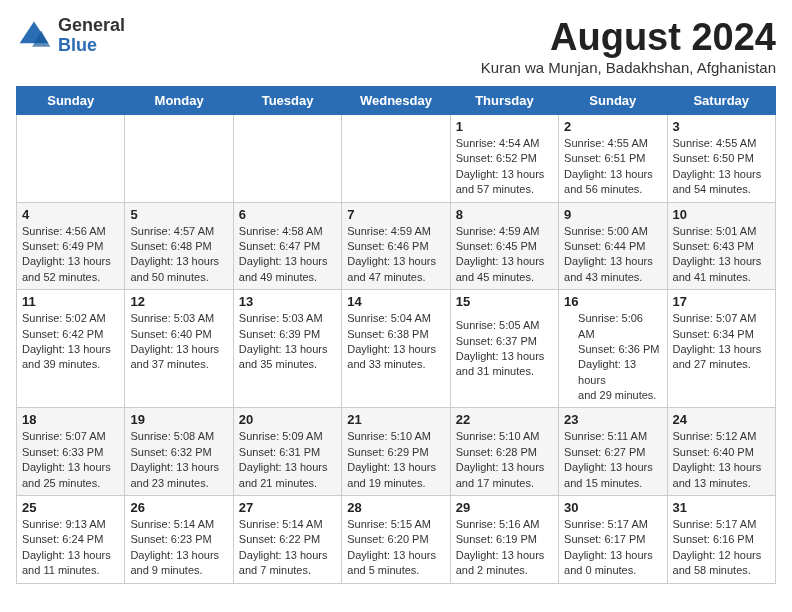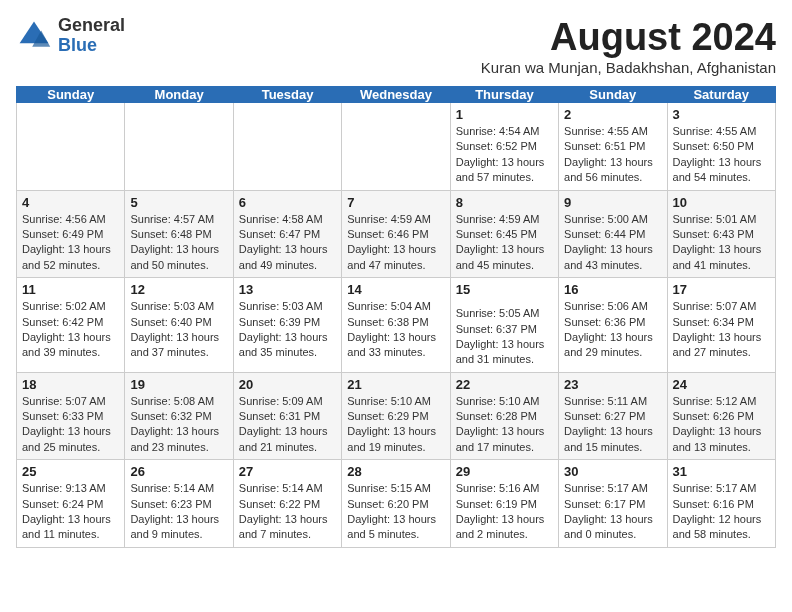--- a/index.html
+++ b/index.html
@@ -46,21 +46,21 @@
     }
     .calendar-table {
       width: 100%;
       border-collapse: collapse;
       font-size: 11px;
     }
     .calendar-table th {
       background-color: #2a6db5;
       color: #fff;
       text-align: center;
-      padding: 0 4px;
+      padding: 6px 4px;
       font-size: 13px;
       border: 1px solid #2a6db5;
     }
     .calendar-table td {
       border: 1px solid #ccc;
       vertical-align: top;
       padding: 4px 5px;
       width: 108px;
       min-height: 80px;
       background: #fff;
@@ -225,21 +225,21 @@
         </td>
         <td>
           <div class="day-number">15</div>
           <div class="day-info" style="white-space: pre-line; margin-top: 9px;">Sunrise: 5:05 AM
 Sunset: 6:37 PM
 Daylight: 13 hours
 and 31 minutes.</div>
         </td>
         <td>
           <div class="day-number">16</div>
-          <div class="day-info" style="white-space: pre-line;">Sunrise: 5:06 AM
+          <div class="day-info" style="white-space: pre-line; margin-left: 14px;">Sunrise: 5:06 AM
 Sunset: 6:36 PM
 Daylight: 13 hours
 and 29 minutes.</div>
         </td>
         <td>
           <div class="day-number">17</div>
           <div class="day-info" style="white-space: pre-line;">Sunrise: 5:07 AM
 Sunset: 6:34 PM
 Daylight: 13 hours
 and 27 minutes.</div>
@@ -284,21 +284,21 @@
         <td>
           <div class="day-number">23</div>
           <div class="day-info" style="white-space: pre-line;">Sunrise: 5:11 AM
 Sunset: 6:27 PM
 Daylight: 13 hours
 and 15 minutes.</div>
         </td>
         <td>
           <div class="day-number">24</div>
           <div class="day-info" style="white-space: pre-line;">Sunrise: 5:12 AM
-Sunset: 6:26 PM
+Sunset: 6:40 PM
 Daylight: 13 hours
 and 13 minutes.</div>
         </td>
       </tr>
       <tr>
         <td>
           <div class="day-number">25</div>
           <div class="day-info" style="white-space: pre-line;">Sunrise: 9:13 AM
 Sunset: 6:24 PM
 Daylight: 13 hours

